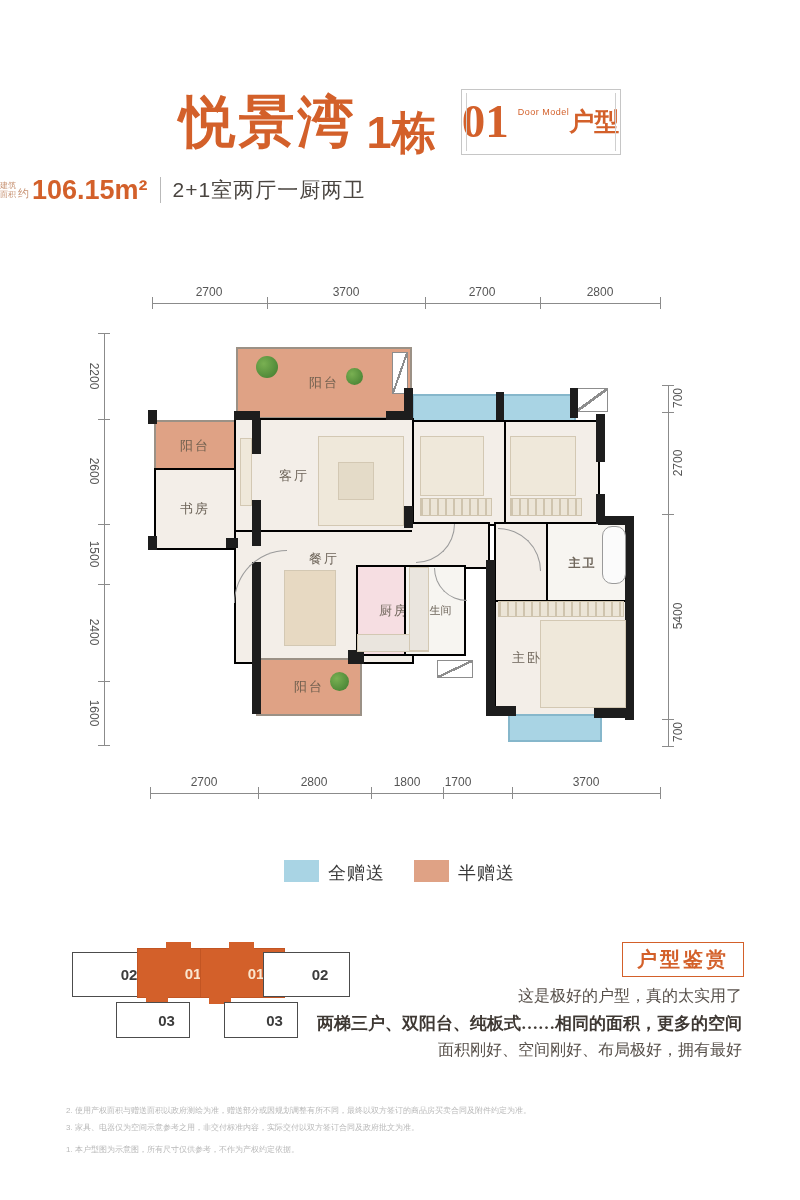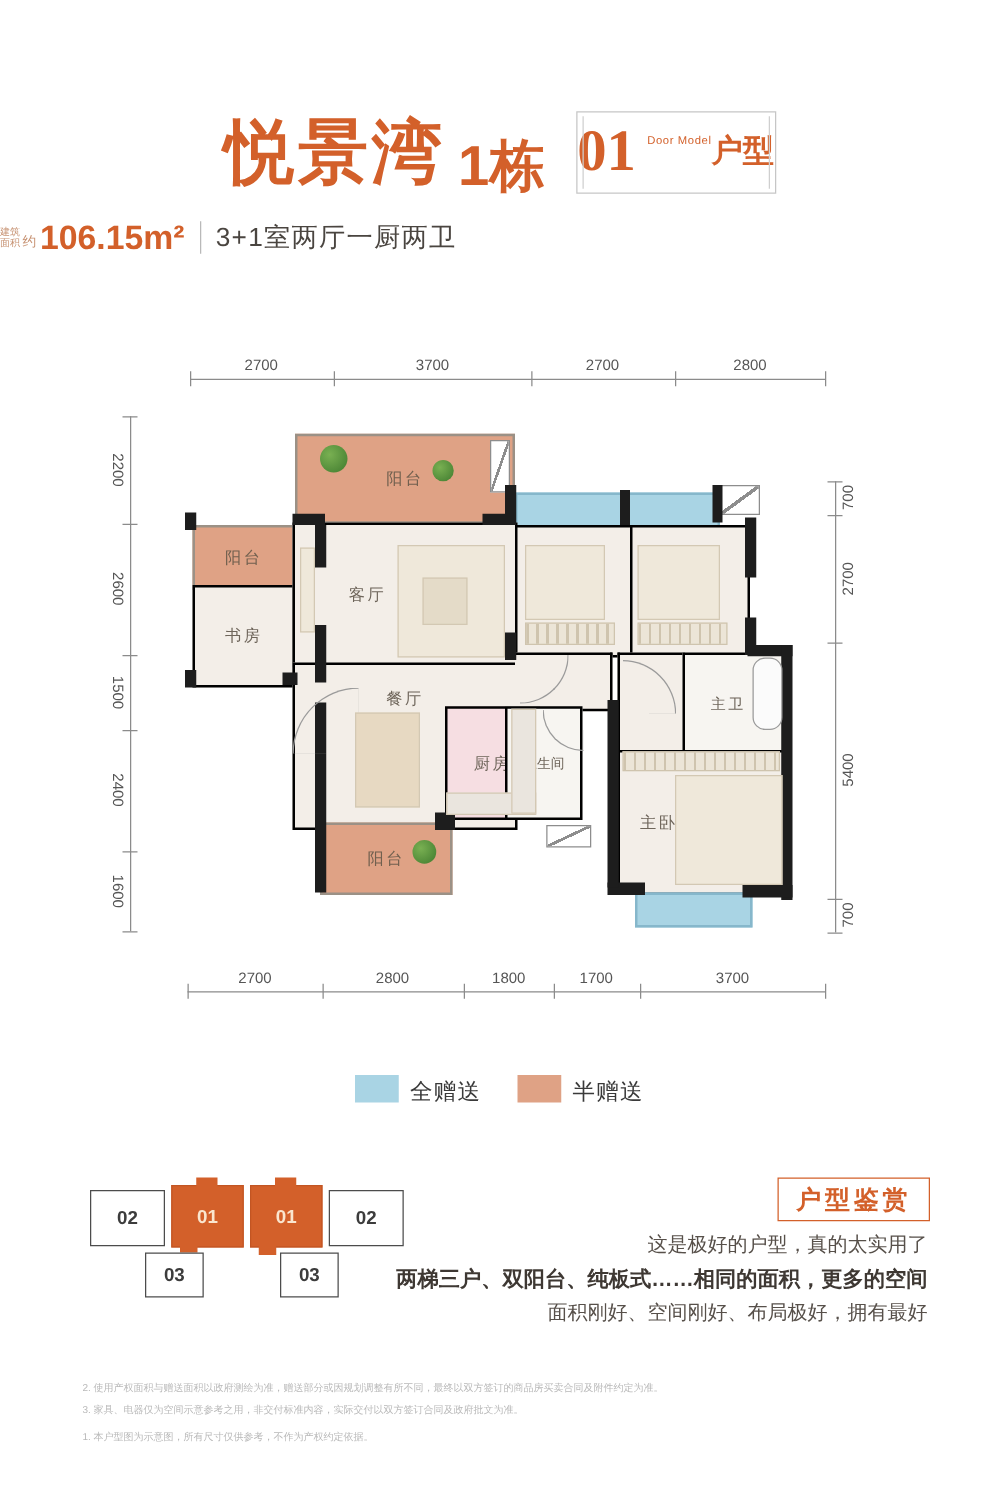--- a/index.html
+++ b/index.html
@@ -43,30 +43,30 @@
   .furn{position:absolute;background:#efe8da;border:1px solid #d3c8b3;}
   .hatch{position:absolute;background:#ece5d7;border:1px solid #cfc4ae;
          background-image:repeating-linear-gradient(90deg,#cfc4ae 0 2px,transparent 2px 8px);}
   .plant{position:absolute;border-radius:50%;background:radial-gradient(circle at 35% 35%,#79b052,#3f7a2e);}
   .tub{position:absolute;background:#fbfbfb;border:1px solid #9a9a9a;border-radius:10px;}
   
   .legend-swatch{position:absolute;width:35px;height:22px;}
   .legend-label{position:absolute;font-size:18px;color:#3a3a3a;letter-spacing:1px;}
   
   .kp-unit{position:absolute;border:1.5px solid #4c4c4c;background:#fff;display:flex;align-items:center;justify-content:center;
-           font-size:15px;font-weight:700;color:#3c3c3c;}
+           font-size:15px;font-weight:700;color:#3c3c3c;padding-left:27px;}
   .kp-hot{background:#d3602a;border-color:#c25523;color:#fae6cf;}
   .kp-hot::before{content:"";position:absolute;top:-7px;left:34%;width:30%;height:8px;background:inherit;}
   .kp-unit.kp-hot::after{content:"";position:absolute;bottom:-7px;left:10%;width:26%;height:8px;background:inherit;}
   
   .review-box{position:absolute;left:622px;top:942px;width:120px;height:33px;border:1.5px solid #d3602a;
               display:flex;align-items:center;justify-content:center;font-size:20px;font-weight:700;color:#d3602a;letter-spacing:3px;background:#fff;}
   .review-line{position:absolute;right:58px;text-align:right;white-space:nowrap;}
   .rl-reg{font-size:16px;color:#57504a;}
-  .rl-bold{font-size:17px;font-weight:700;color:#3e3833;}
+  .rl-bold{font-size:17px;font-weight:700;color:#3e3833;font-family:Liberation Serif, serif;}
   
   .fineprint{position:absolute;left:66px;font-size:8px;color:#b9b9b9;white-space:nowrap;}
 </style>
 </head>
 <body>
 
 <div id="page">
 
   <div class="title-row">
     <span class="proj-name">悦景湾</span>
@@ -80,21 +80,21 @@
     </div>
   </div>
   <div class="subtitle-row">
     <span class="area-prefix">
       <span>建筑</span>
       <span>面积</span>
     </span>
     <span class="area-approx">约</span>
     <span class="area-value">106.15m²</span>
     <span class="vline"></span>
-    <span class="layout-desc">3+1室两厅一厨两卫</span>
+    <span class="layout-desc">2+1室两厅一厨两卫</span>
   </div>
 
   <div>
     <div class="dimline" style="left:152px;top:303px;width:508px;height:1px;"></div>
     <div class="tick" style="left:152px;top:297px;width:1px;height:12px;"></div>
     <div class="tick" style="left:267px;top:297px;width:1px;height:12px;"></div>
     <div class="tick" style="left:425px;top:297px;width:1px;height:12px;"></div>
     <div class="tick" style="left:540px;top:297px;width:1px;height:12px;"></div>
     <div class="tick" style="left:660px;top:297px;width:1px;height:12px;"></div>
     <div class="dim-h" style="left:172px;top:285px;width:74px;">2700</div>
@@ -107,21 +107,21 @@
     <div class="dimline" style="left:150px;top:793px;width:510px;height:1px;"></div>
     <div class="tick" style="left:150px;top:787px;width:1px;height:12px;"></div>
     <div class="tick" style="left:258px;top:787px;width:1px;height:12px;"></div>
     <div class="tick" style="left:371px;top:787px;width:1px;height:12px;"></div>
     <div class="tick" style="left:443px;top:787px;width:1px;height:12px;"></div>
     <div class="tick" style="left:512px;top:787px;width:1px;height:12px;"></div>
     <div class="tick" style="left:660px;top:787px;width:1px;height:12px;"></div>
     <div class="dim-h" style="left:167px;top:775px;width:74px;">2700</div>
     <div class="dim-h" style="left:277px;top:775px;width:74px;">2800</div>
     <div class="dim-h" style="left:370px;top:775px;width:74px;">1800</div>
-    <div class="dim-h" style="left:440px;top:775px;width:74px;">1700</div>
+    <div class="dim-h" style="left:421px;top:775px;width:74px;">1700</div>
     <div class="dim-h" style="left:549px;top:775px;width:74px;">3700</div>
   </div>
 
   <div>
     <div class="dimline" style="left:104px;top:333px;width:1px;height:412px;"></div>
     <div class="tick" style="left:98px;top:333px;width:12px;height:1px;"></div>
     <div class="tick" style="left:98px;top:419px;width:12px;height:1px;"></div>
     <div class="tick" style="left:98px;top:524px;width:12px;height:1px;"></div>
     <div class="tick" style="left:98px;top:584px;width:12px;height:1px;"></div>
     <div class="tick" style="left:98px;top:681px;width:12px;height:1px;"></div>
@@ -173,21 +173,21 @@
       </div>
     <div class="room" style="left:412px;top:522px;width:76px;height:43px;border-left:none;"></div>
     <div class="room pink" style="left:356px;top:565px;width:72px;height:87px;">
       <span>厨房</span>
       </div>
     <div class="room tile" style="left:404px;top:565px;width:58px;height:87px;font-size:11px;letter-spacing:0;">
       <span>卫生间</span>
       </div>
     <div class="room" style="left:494px;top:522px;width:52px;height:78px;border-right:none;"></div>
     <div class="room tile" style="left:546px;top:522px;width:82px;height:78px;font-size:12px;">
-      <span style="margin-right:13px;">主卫</span>
+      <span style="margin-right:13px;font-weight:bold;">主卫</span>
       </div>
     <div class="room" style="left:494px;top:600px;width:134px;height:112px;justify-content:flex-start;">
       <span style="padding-left:16px;">主卧</span>
       </div>
     <div class="room salmon" style="left:256px;top:658px;width:102px;height:54px;">
       <span>阳台</span>
       </div>
     <div class="room blue" style="left:508px;top:714px;width:90px;height:24px;"></div>
 
     <div class="acbox" style="left:392px;top:352px;width:14px;height:40px;"></div>

